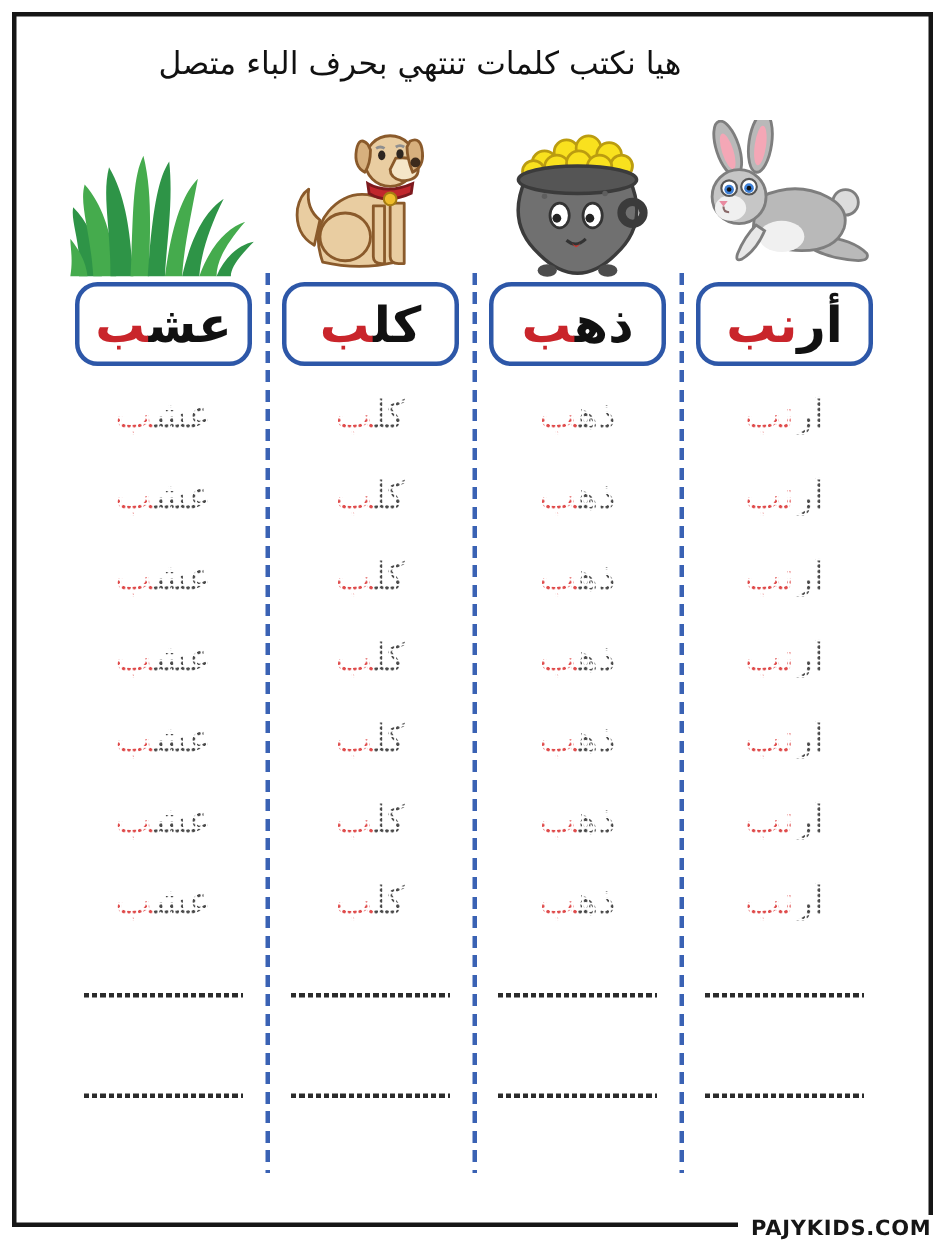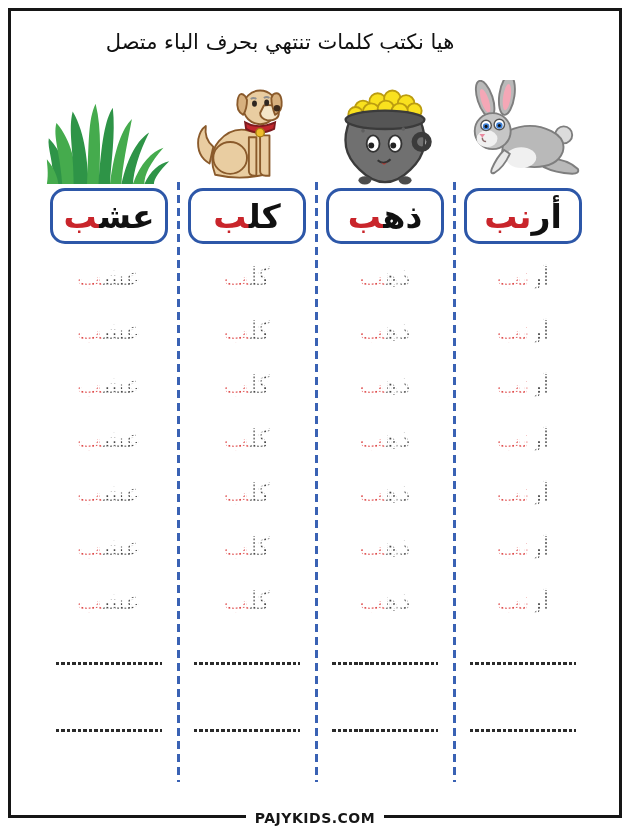--- a/index.html
+++ b/index.html
@@ -53,21 +53,21 @@
     .trace-row span{color:#6a6a6a;background:none;}
     .trace-row span.red{color:#df4b4b;background:none;}
   }
   .write-line{
     width:106px;height:3px;
     background:repeating-linear-gradient(90deg,#2b2b2b 0 3.5px,transparent 3.5px 5.5px);
   }
   .write-line.first{margin-top:34px;}
   .write-line.second{margin-top:64px;}
   .footer{
-    position:absolute;top:808px;left:0;width:630px;text-align:center;
+    position:absolute;top:808px;left:0;width:630px;text-align:right;
   }
   .footer span{
     display:inline-block;background:#fff;padding:0 9px;font-size:14px;font-weight:bold;
     color:#161616;letter-spacing:0.5px;line-height:19px;
   }
   svg{display:block;}
 </style>
 </head>
 <body>
 

